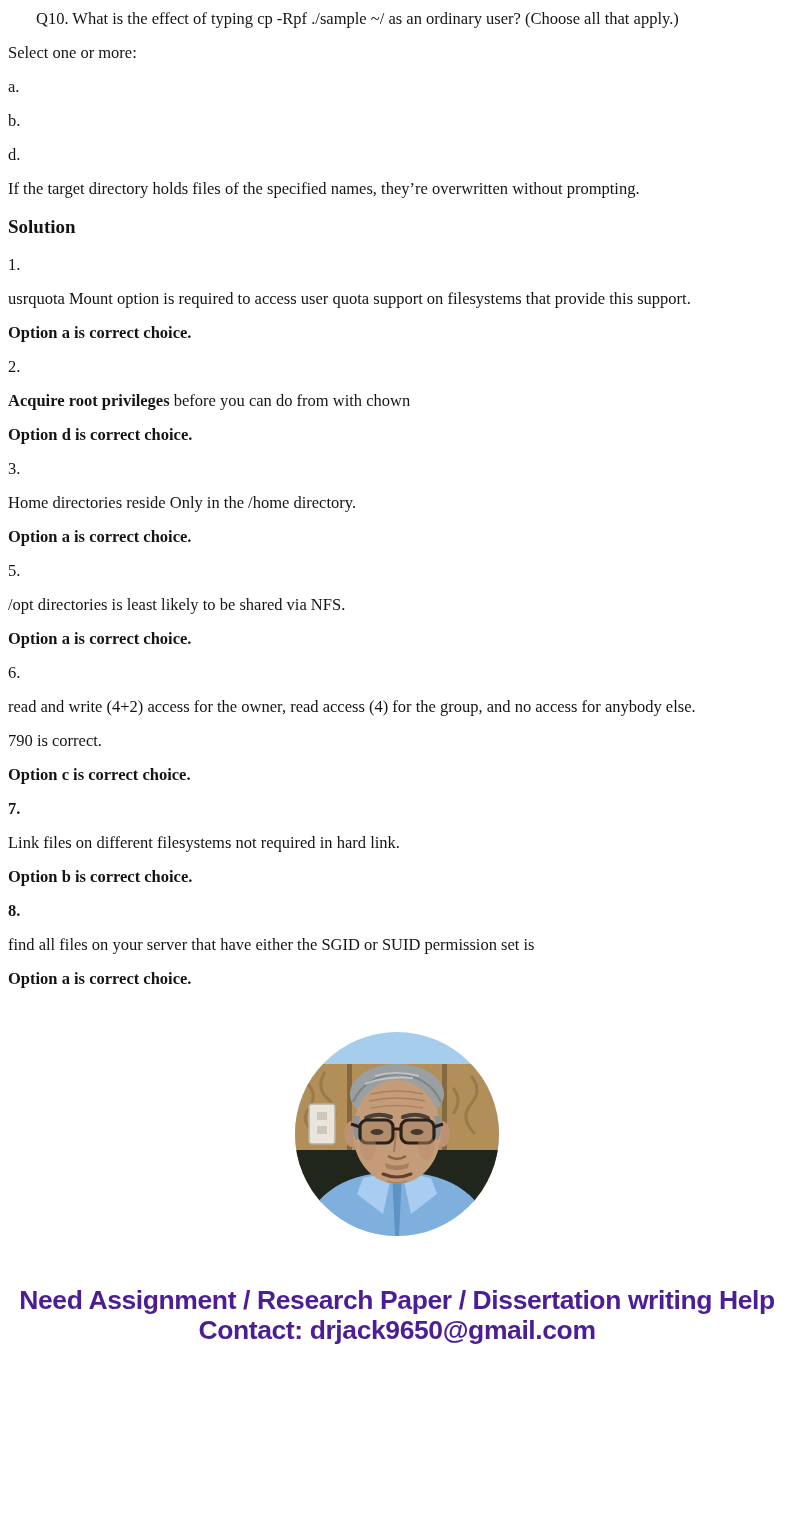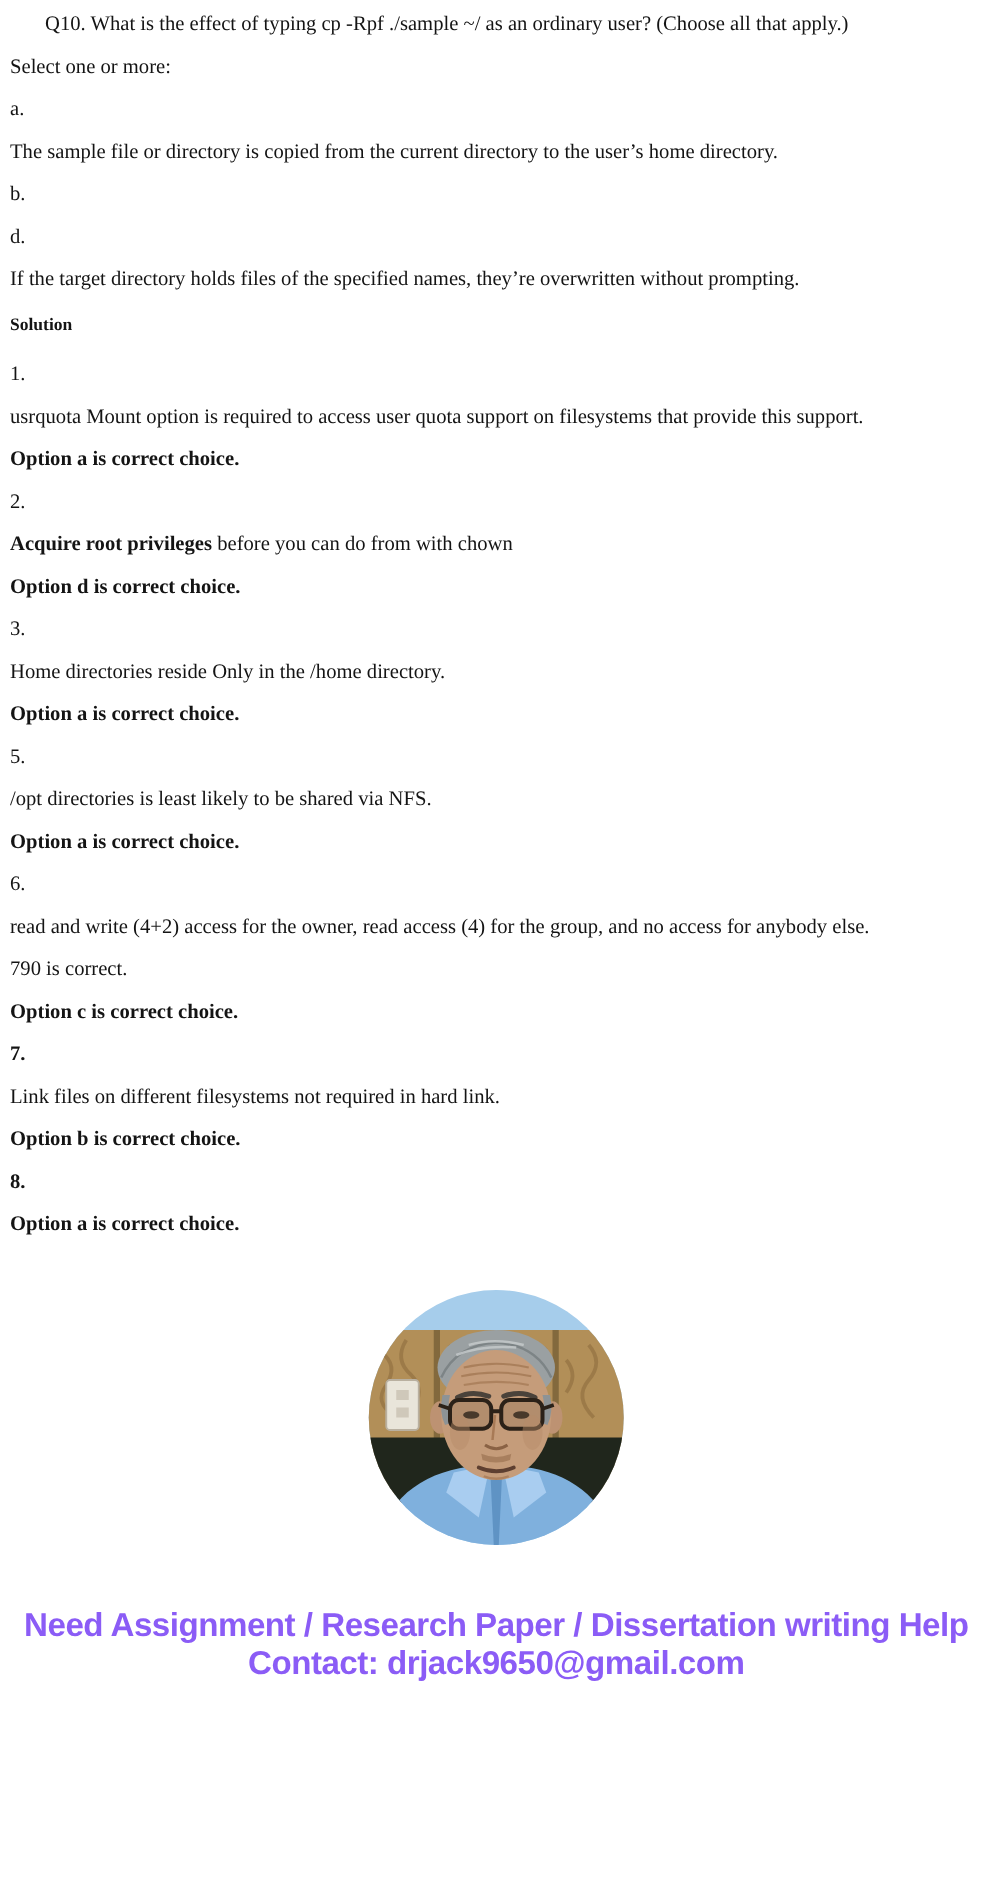--- a/index.html
+++ b/index.html
@@ -22,21 +22,21 @@
   }
   .page p {
     margin: 16px 0;
   }
   .page > p:first-child {
     margin-top: 0;
     margin-left: 28px;
   }
   .bold { font-weight: bold; }
   h3.solution-heading {
-    font-size: 14px;
+    font-size: 19px;
     line-height: 21px;
     margin: 18px 0 19px 0;
     font-weight: bold;
   }
   .avatar-wrap {
     margin: 44px 0 0 0;
     text-align: center;
   }
   .avatar-wrap svg {
     display: inline-block;
@@ -44,33 +44,32 @@
   }
   .footer {
     margin: 49px auto 0 auto;
     max-width: 772px;
     text-align: center;
     font-family: "Liberation Sans", sans-serif;
     font-weight: bold;
     font-size: 26.5px;
     line-height: 30px;
     letter-spacing: -0.4px;
-    color: #8b5cf6;
+    color: #4c1d95;
   }
 </style>
 </head>
 <body>
 
 <div class="page">
 
   <p>Q10. What is the effect of typing cp -Rpf ./sample ~/ as an ordinary user? (Choose all that apply.)</p>
   <p>Select one or more:</p>
 
   <p>a.</p>
-  <p>The sample file or directory is copied from the current directory to the user’s home directory.</p>
 
   <p>b.</p>
 
 
   <p>d.</p>
   <p>If the target directory holds files of the specified names, they’re overwritten without prompting.</p>
 
   <h3 class="solution-heading">Solution</h3>
 
   <p>1.</p>
@@ -92,20 +91,21 @@
   <p>6.</p>
   <p>read and write (4+2) access for the owner, read access (4) for the group, and no access for anybody else.</p>
   <p>790 is correct.</p>
   <p class="bold">Option c is correct choice.</p>
 
   <p class="bold">7.</p>
   <p>Link files on different filesystems not required in hard link.</p>
   <p class="bold">Option b is correct choice.</p>
 
   <p class="bold">8.</p>
+  <p>find all files on your server that have either the SGID or SUID permission set is</p>
   <p class="bold">Option a is correct choice.</p>
 
   <div class="avatar-wrap">
     <svg width="204" height="204" viewBox="0 0 204 204" aria-hidden="true">
       <defs>
         <clipPath id="avclip">
             <circle cx="102" cy="102" r="102"></circle>
           </clipPath>
       </defs>
       <g clip-path="url(#avclip)">

